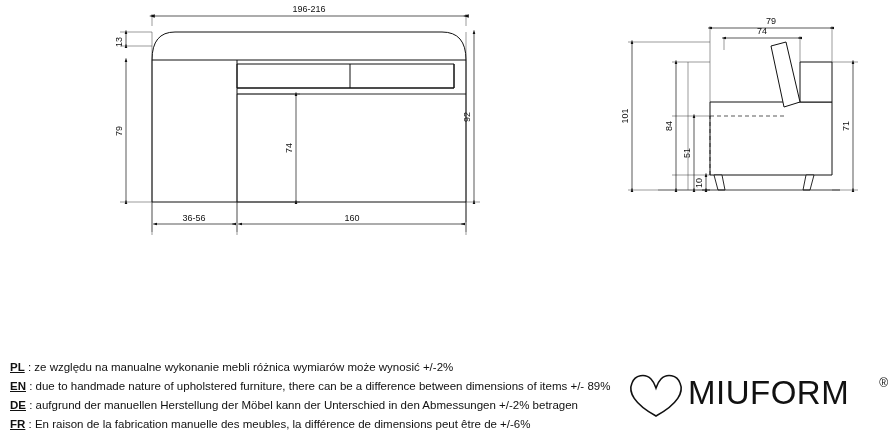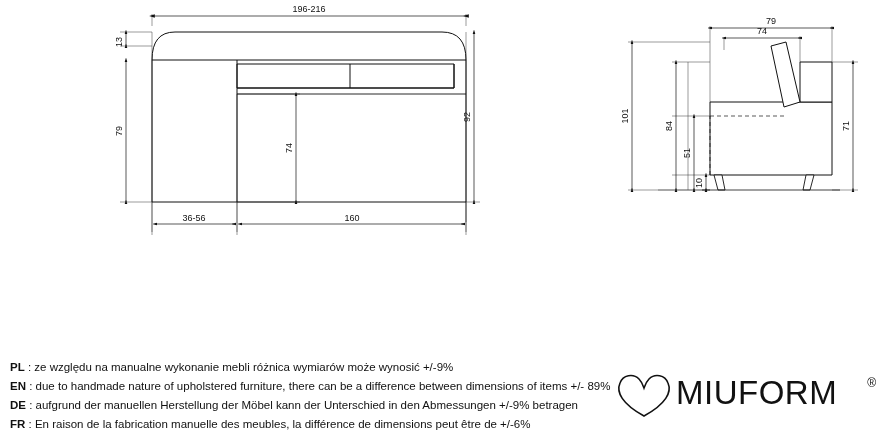--- a/index.html
+++ b/index.html
@@ -36,24 +36,25 @@
     width: 600px;
   }
   .note-line {
     font-size: 11.5px;
     line-height: 19px;
     white-space: nowrap;
     color: #111;
   }
   .note-line b {
     font-weight: bold;
+    text-decoration: underline;
   }
   .logo {
     position: absolute;
-    right: 14px;
+    right: 2px;
     top: 368px;
     width: 262px;
     height: 56px;
   }
   .logo-text {
     position: absolute;
     left: 62px;
     top: 6px;
     font-size: 33px;
     letter-spacing: 0.5px;
@@ -222,27 +223,27 @@
         <text x="672" y="126" text-anchor="middle" transform="rotate(-90 672 126)">84</text>
         <text x="690" y="153" text-anchor="middle" transform="rotate(-90 690 153)">51</text>
         <text x="702" y="183" text-anchor="middle" transform="rotate(-90 702 183)">10</text>
         <text x="849" y="126" text-anchor="middle" transform="rotate(-90 849 126)">71</text>
       </g>
     </svg>
   </div>
 
   <div class="notes">
     <div class="note-line">
-      <b>PL</b><span> : ze względu na manualne wykonanie mebli różnica wymiarów może wynosić +/-9%</span>
+      <b>PL</b><span> : ze względu na manualne wykonanie mebli różnica wymiarów może wynosić +/-2%</span>
     </div>
     <div class="note-line">
       <b>EN</b><span> : due to handmade nature of upholstered furniture, there can be a difference between dimensions of items +/- 89%</span>
     </div>
     <div class="note-line">
-      <b>DE</b><span> : aufgrund der manuellen Herstellung der Möbel kann der Unterschied in den Abmessungen +/-9% betragen</span>
+      <b>DE</b><span> : aufgrund der manuellen Herstellung der Möbel kann der Unterschied in den Abmessungen +/-2% betragen</span>
     </div>
     <div class="note-line">
       <b>FR</b><span> : En raison de la fabrication manuelle des meubles, la différence de dimensions peut être de +/-6%</span>
     </div>
   </div>
 
   <div class="logo">
     <svg width="60" height="52" viewBox="0 0 60 52" xmlns="http://www.w3.org/2000/svg">
       <path d="M30,48 C8,36 2,24 6,15 C9,7 19,5 25,11 C28,14 29,17 30,20 C31,17 32,14 35,11 C41,5 51,7 54,15 C58,24 52,36 30,48 Z" fill="none" stroke="#111" stroke-width="1.6"></path>
     </svg>

